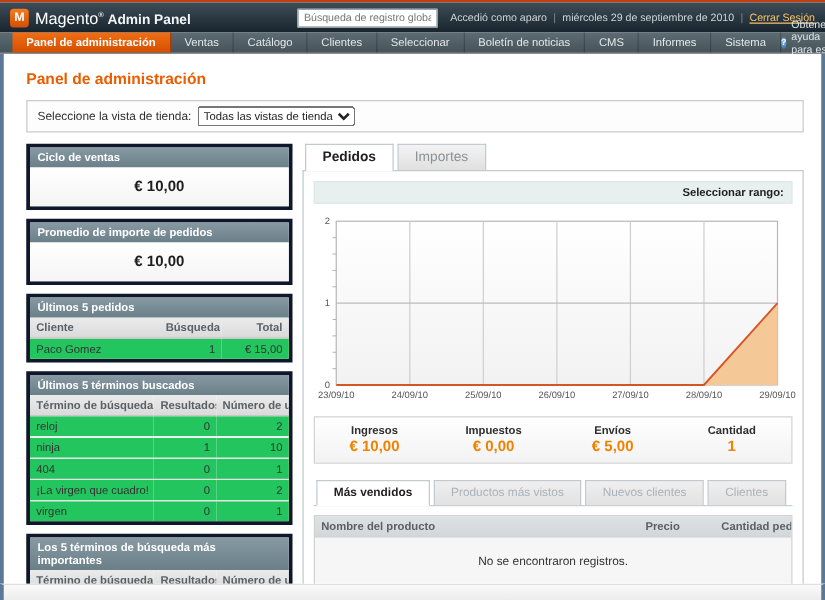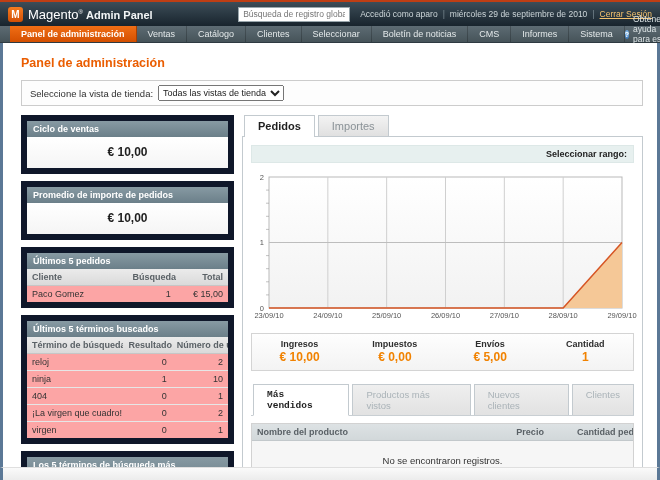--- a/index.html
+++ b/index.html
@@ -31,26 +31,26 @@
   .content { flex:1; background:#fff; border-left:3px solid #5b7896; border-right:3px solid #5b7896; padding:10px 14px 8px 18px; overflow:hidden; }
   .page-title { color:#ea5d01; font-size:12.5px; font-weight:bold; margin:3px 0 10px; }
   .store-switcher { border:1px solid #ccc; background:#fdfdfd; padding:4px 8px; font-size:9.5px; color:#2f2f2f; display:flex; align-items:center; gap:5px; }
   select { font-size:9px; font-family:inherit; height:16px; color:#222; }
 
   .columns { display:flex; gap:8px; margin-top:9px; align-items:flex-start; }
   .col-left { width:213px; flex:none; }
   .col-right { flex:1; min-width:0; }
 
   
-  .widget { border:6px solid #0f172a; margin-bottom:7px; background:#fff; }
+  .widget { border:3px solid #0f172a; margin-bottom:7px; background:#fff; }
   .widget-head { background:linear-gradient(#879aa3,#6b7f89); color:#fff; font-size:9px; font-weight:bold; padding:3px 6px; }
   .widget-value { text-align:center; font-size:12px; font-weight:bold; color:#1e1e1e; padding:8px 0 9px; background:linear-gradient(#ffffff,#f5f5f5); }
   .grid { width:100%; border-collapse:collapse; font-size:9px; color:#333; table-layout:fixed; }
   .grid th { background:linear-gradient(#ebebeb,#dadada); color:#5a6166; font-weight:bold; padding:3px 5px; border-bottom:1px solid #c6c6c6; white-space:nowrap; overflow:hidden; }
-  .grid td { padding:3px 5px; border-bottom:1px solid #e6e6e6; background:#fca5a5; white-space:nowrap; overflow:hidden; }
+  .grid td { padding:3px 5px; border-bottom:1px solid #e6e6e6; background:#22c55e; white-space:nowrap; overflow:hidden; }
   .grid tr:last-child td { border-bottom:none; }
   .grid td.empty { text-align:center; padding:14px 0 17px; background:#f6f6f6; color:#333; font-size:9.5px; }
 
   
   .tabs { display:flex; gap:3px; position:relative; z-index:2; padding-left:2px; }
   .tab { border:1px solid #c3cacf; border-bottom:none; background:linear-gradient(#f3f3f3,#e0e0e0); color:#8a9297; font-size:11px; padding:4px 13px 4px; cursor:pointer; }
   .tab.active { background:#fff; color:#1f1f1f; font-weight:bold; padding-bottom:5px; margin-bottom:-1px; }
 
   .panel { border:1px solid #c3cacf; background:#fff; padding:8px; position:relative; z-index:1; }
   .toolbar { background:#e7f0ef; border:1px solid #dde8e7; padding:3px 6px; display:flex; justify-content:flex-end; align-items:center; gap:5px; font-size:9px; color:#222; }
@@ -59,21 +59,21 @@
   .chart-wrap { margin-top:8px; }
   .chart-wrap svg { overflow:visible; display:block; }
 
   .totals { margin-top:10px; border:1px solid #d4d4d4; background:linear-gradient(#fefefe,#f3f3f3); display:flex; padding:5px 0 6px; }
   .total-cell { flex:1; text-align:center; }
   .total-label { font-size:9px; font-weight:bold; color:#2e2e2e; }
   .total-value { font-size:12px; font-weight:bold; color:#f18200; margin-top:1px; }
 
   .btabs { display:flex; gap:3px; margin-top:13px; border-bottom:1px solid #c9cfd3; padding-left:2px; }
   .btab { border:1px solid #c3cacf; border-bottom:none; font-size:9.5px; padding:4px 13px; cursor:pointer; }
-  .btab.active { background:#fff; color:#1f1f1f; font-weight:bold; margin-bottom:-1px; border-bottom:1px solid #fff;font-family:Liberation Mono, monospace; }
+  .btab.active { background:#fff; color:#1f1f1f; font-weight:bold; margin-bottom:-1px; border-bottom:1px solid #fff; }
   .btab.disabled { background:linear-gradient(#efefef,#e2e2e2); color:#aab3b8; }
   .products-wrap { margin-top:7px; border:1px solid #d2d2d2; }
   .products th { background:linear-gradient(#dde2e4,#d2d8da); border-bottom:1px solid #c2c8cb; }
   .products col.c0 { width:62%; } .products col.c1 { width:22%; } .products col.c2 { width:16%; }
 
   .footer-strip { height:13px; flex:none; background:linear-gradient(#fafafa,#ececec); border-top:1px solid #dfdfdf; border-left:3px solid #5b7896; border-right:3px solid #5b7896; }
 </style>
 </head>
 <body>
 

